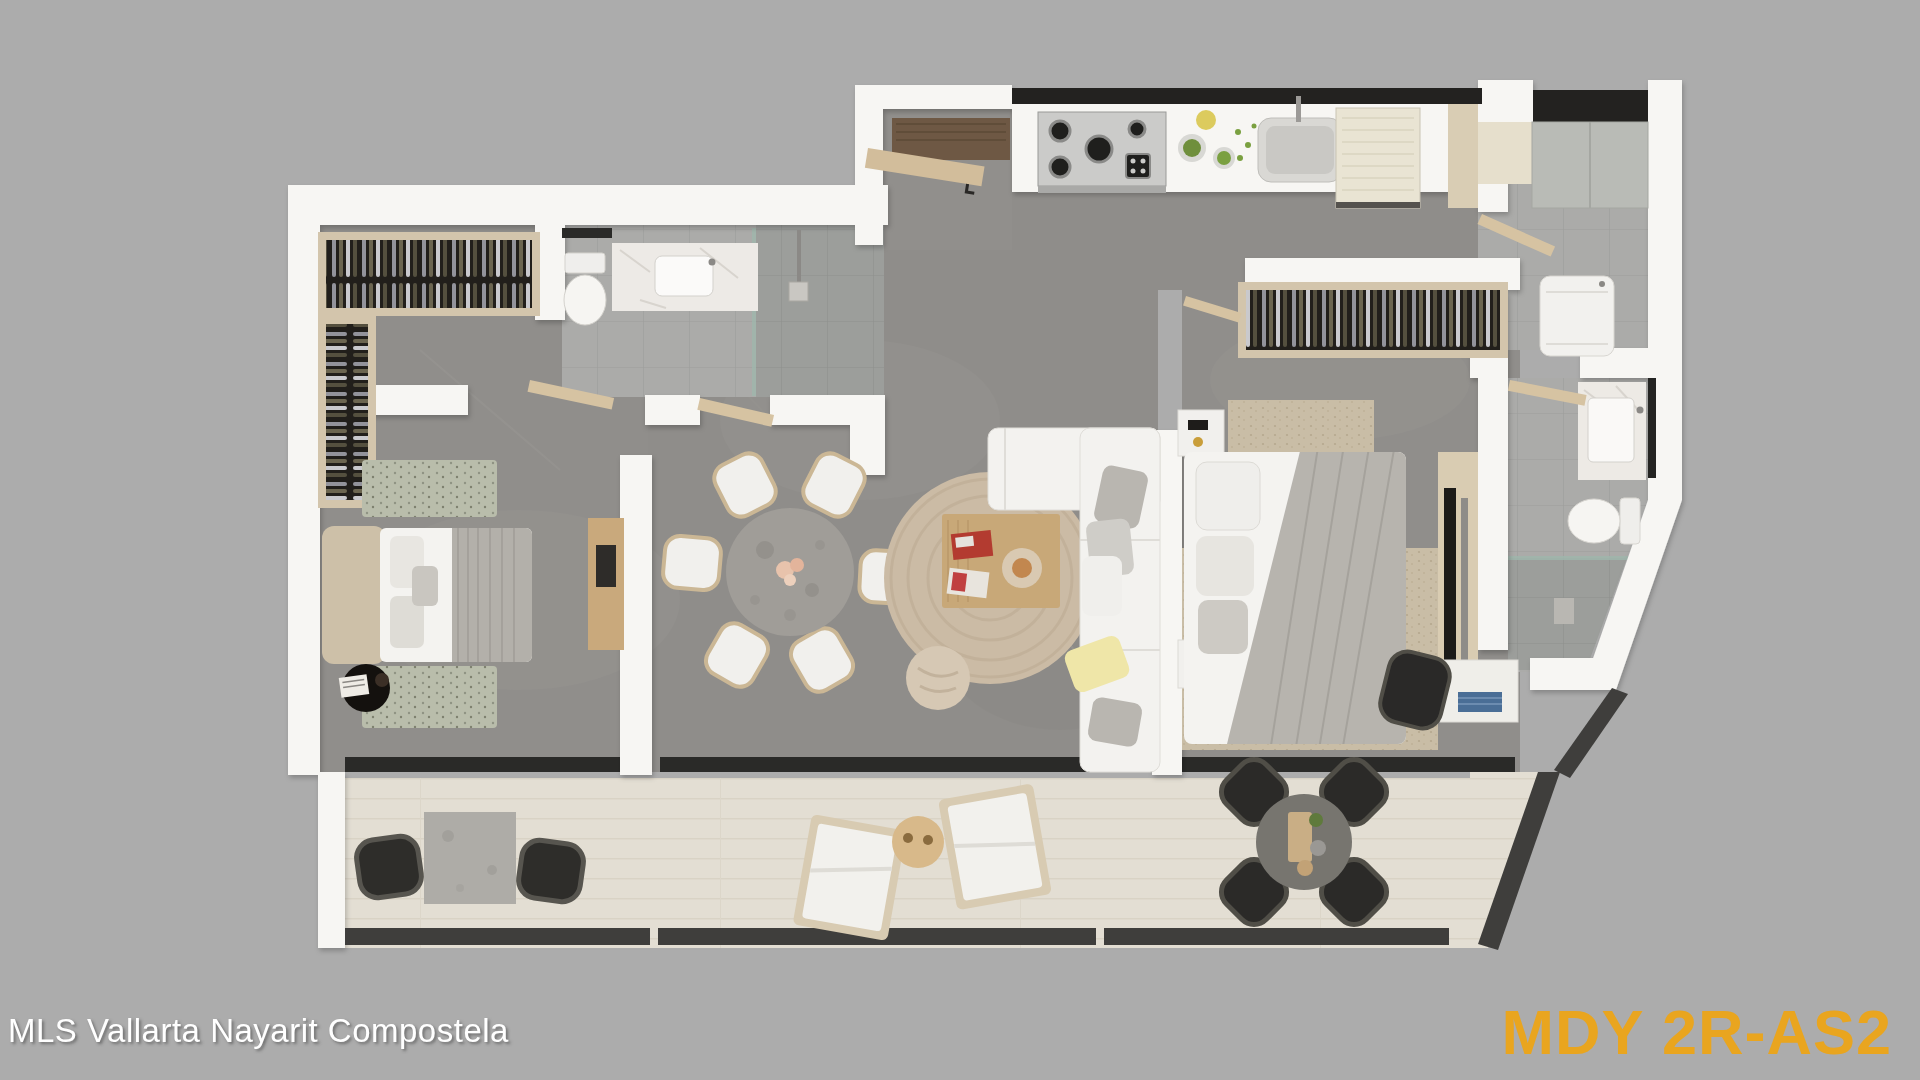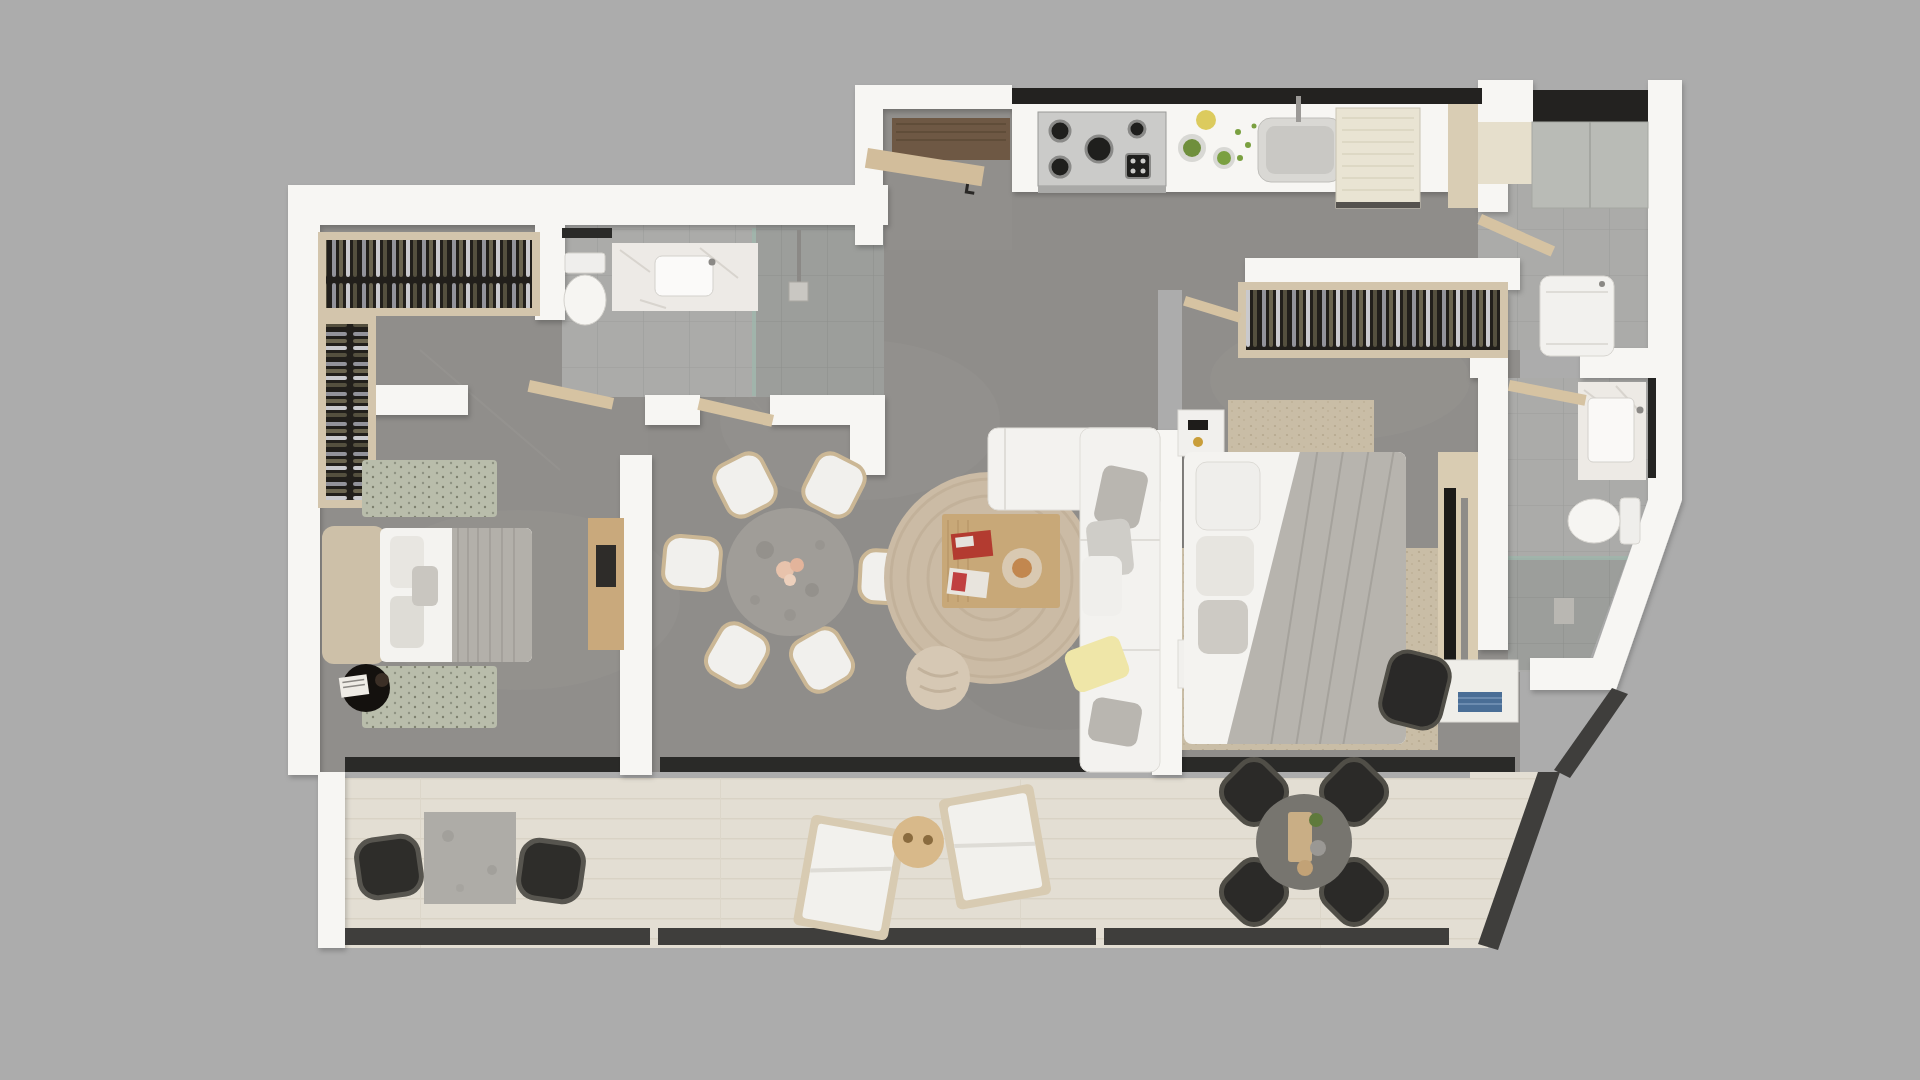--- a/index.html
+++ b/index.html
@@ -426,14 +426,16 @@
           </g>
       <circle cx="1304" cy="842" r="48" fill="#77756F"></circle>
       <rect x="1288" y="812" width="24" height="50" rx="3" fill="#C9AE85"></rect>
       <circle cx="1316" cy="820" r="7" fill="#5F7A3C"></circle>
       <circle cx="1318" cy="848" r="8" fill="#9A9894"></circle>
           <circle cx="1305" cy="868" r="8" fill="#C2A276"></circle>
     </g>
   </g>
 </svg>
 
+<div class="watermark">MLS Vallarta Nayarit Compostela</div>
+<div class="plan-code">MDY 2R-AS2</div>
 
 </div>
 
 </body></html>

